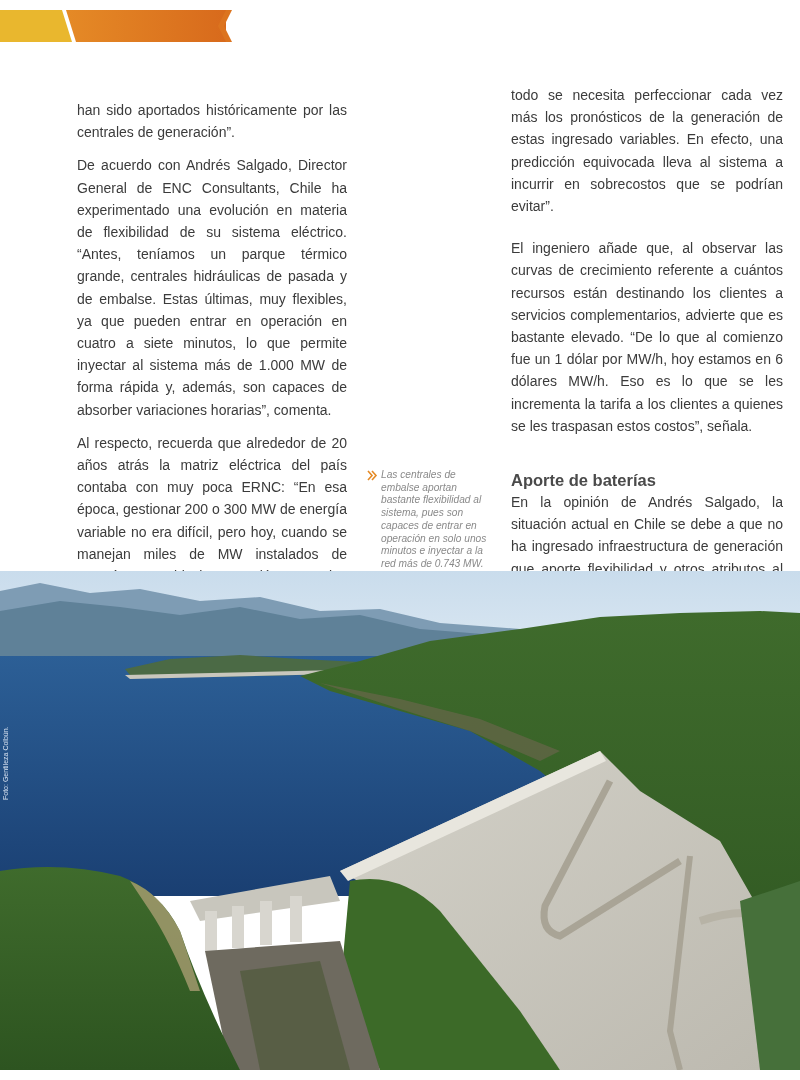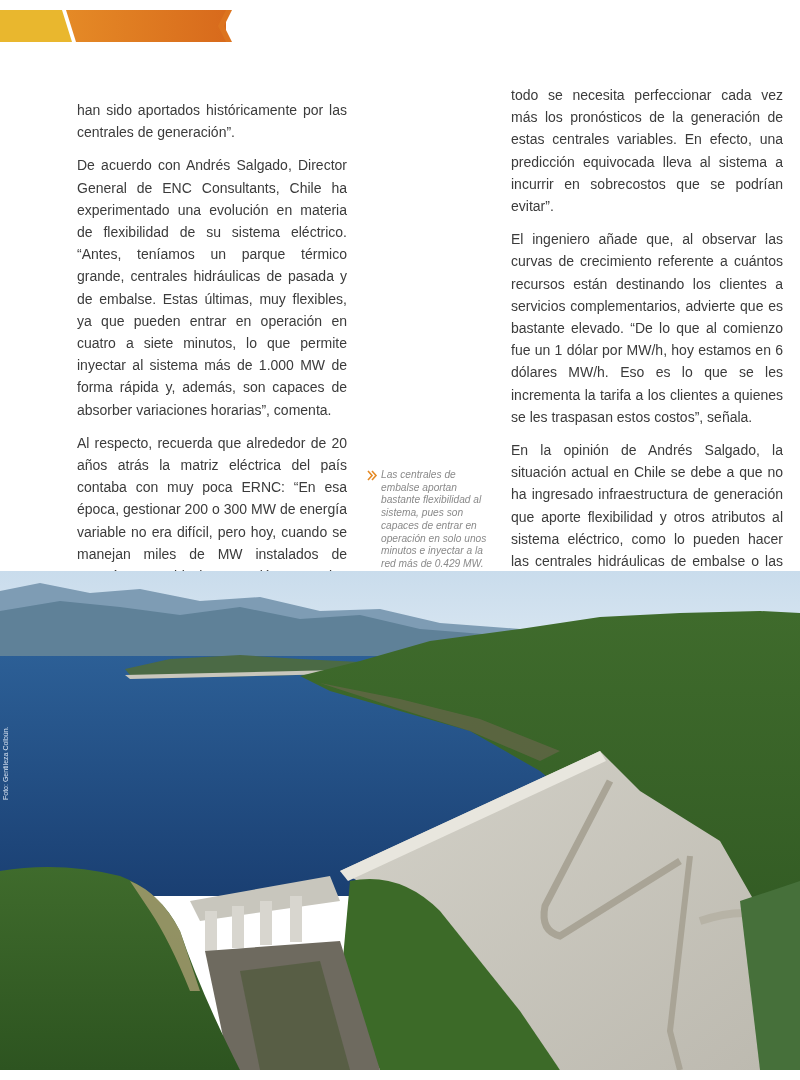--- a/index.html
+++ b/index.html
@@ -15,21 +15,21 @@
     clip-path: polygon(0 0, 160px 0, 160px 32px, 10px 32px); }
   .header .title { position: absolute; left: 90px; top: 0; height: 32px; line-height: 32px;
     color: #fff4e0; font-size: 15px; letter-spacing: 0.1px; white-space: nowrap; }
   .header .chev { position: absolute; left: 218px; top: 0; width: 14px; height: 32px; }
 
   
   .col { position: absolute; font-size: 14px; line-height: 22.2px; color: #3b3b3b; text-align: justify; }
   .col p { margin-bottom: 11px; }
   .col-left { left: 77px; top: 81px; width: 270px; margin-top: 18px; }
   .col-right { left: 511px; top: 84px; width: 272px; }
-  .col-right .para2 { margin-top: 11px; }
+  .col-right .para2 { margin-top: 20px; }
   .subhead { font-size: 16.5px; font-weight: bold; color: #4a4a4a; margin-top: 32px; line-height: 22px; }
 
   
   .caption { position: absolute; left: 367px; top: 469px; width: 130px; }
   .caption .chev { position: absolute; left: 0; top: 1px; width: 11px; height: 11px; }
   .caption .text { margin-left: 14px; font-size: 10.2px; line-height: 12.7px; font-style: italic; color: #8a8a8a; }
 
   
   .photo { position: absolute; left: 0; top: 571px; width: 800px; height: 499px; overflow: hidden; }
   .photo svg { display: block; }
@@ -51,26 +51,27 @@
   <p>han sido aportados históricamente por las centrales de generación”.</p>
   <p>De acuerdo con Andrés Salgado, Director General de ENC Consultants, Chile ha experimentado una evolución en materia de flexibilidad de su sistema eléctrico. “Antes, teníamos un parque térmico grande, centrales hidráulicas de pasada y de embalse. Estas últimas, muy flexibles, ya que pueden entrar en operación en cuatro a siete minutos, lo que permite inyectar al sistema más de 1.000 MW de forma rápida y, además, son capaces de absorber variaciones horarias”, comenta.</p>
   <p>Al respecto, recuerda que alrededor de 20 años atrás la matriz eléctrica del país contaba con muy poca ERNC: “En esa época, gestionar 200 o 300 MW de energía variable no era difícil, pero hoy, cuando se manejan miles de MW instalados de energía renovable la operación se vuelve mucho más compleja. Entonces se hacen necesarios los respaldos y los servicios complementarios, que aportan energía de reserva, pero por sobre</p>
 </div>
 
 <div class="caption">
   <svg class="chev" viewBox="0 0 11 11">
     <polyline points="1,1 5,5.5 1,10" fill="none" stroke="#e58a26" stroke-width="1.6"></polyline>
     <polyline points="5,1 9,5.5 5,10" fill="none" stroke="#e58a26" stroke-width="1.6"></polyline>
   </svg>
-  <div class="text">Las centrales de embalse aportan bastante flexibilidad al sistema, pues son capaces de entrar en operación en solo unos minutos e inyectar a la red más de 0.429 MW.</div>
+  <div class="text">Las centrales de embalse aportan bastante flexibilidad al sistema, pues son capaces de entrar en operación en solo unos minutos e inyectar a la red más de 0.743 MW.</div>
 </div>
 
 <div class="col col-right">
-  <p>todo se necesita perfeccionar cada vez más los pronósticos de la generación de estas centrales variables. En efecto, una predicción equivocada lleva al sistema a incurrir en sobrecostos que se podrían evitar”.</p>
+  <p>todo se necesita perfeccionar cada vez más los pronósticos de la generación de estas ingresado variables. En efecto, una predicción equivocada lleva al sistema a incurrir en sobrecostos que se podrían evitar”.</p>
   <p class="para2">El ingeniero añade que, al observar las curvas de crecimiento referente a cuántos recursos están destinando los clientes a servicios complementarios, advierte que es bastante elevado. “De lo que al comienzo fue un 1 dólar por MW/h, hoy estamos en 6 dólares MW/h. Eso es lo que se les incrementa la tarifa a los clientes a quienes se les traspasan estos costos”, señala.</p>
+  <h3 class="subhead">Aporte de baterías</h3>
   <p>En la opinión de Andrés Salgado, la situación actual en Chile se debe a que no ha ingresado infraestructura de generación que aporte flexibilidad y otros atributos al sistema eléctrico, como lo pueden hacer las centrales hidráulicas de embalse o las plantas térmicas. “Claramente, en</p>
 </div>
 
 <div class="photo">
   <svg width="800" height="499" viewBox="0 0 800 499">
     <defs>
       <linearGradient id="sky" x1="0" y1="0" x2="0" y2="1">
         <stop offset="0" stop-color="#c9dcec"></stop>
         <stop offset="1" stop-color="#e2ecf4"></stop>
       </linearGradient>

